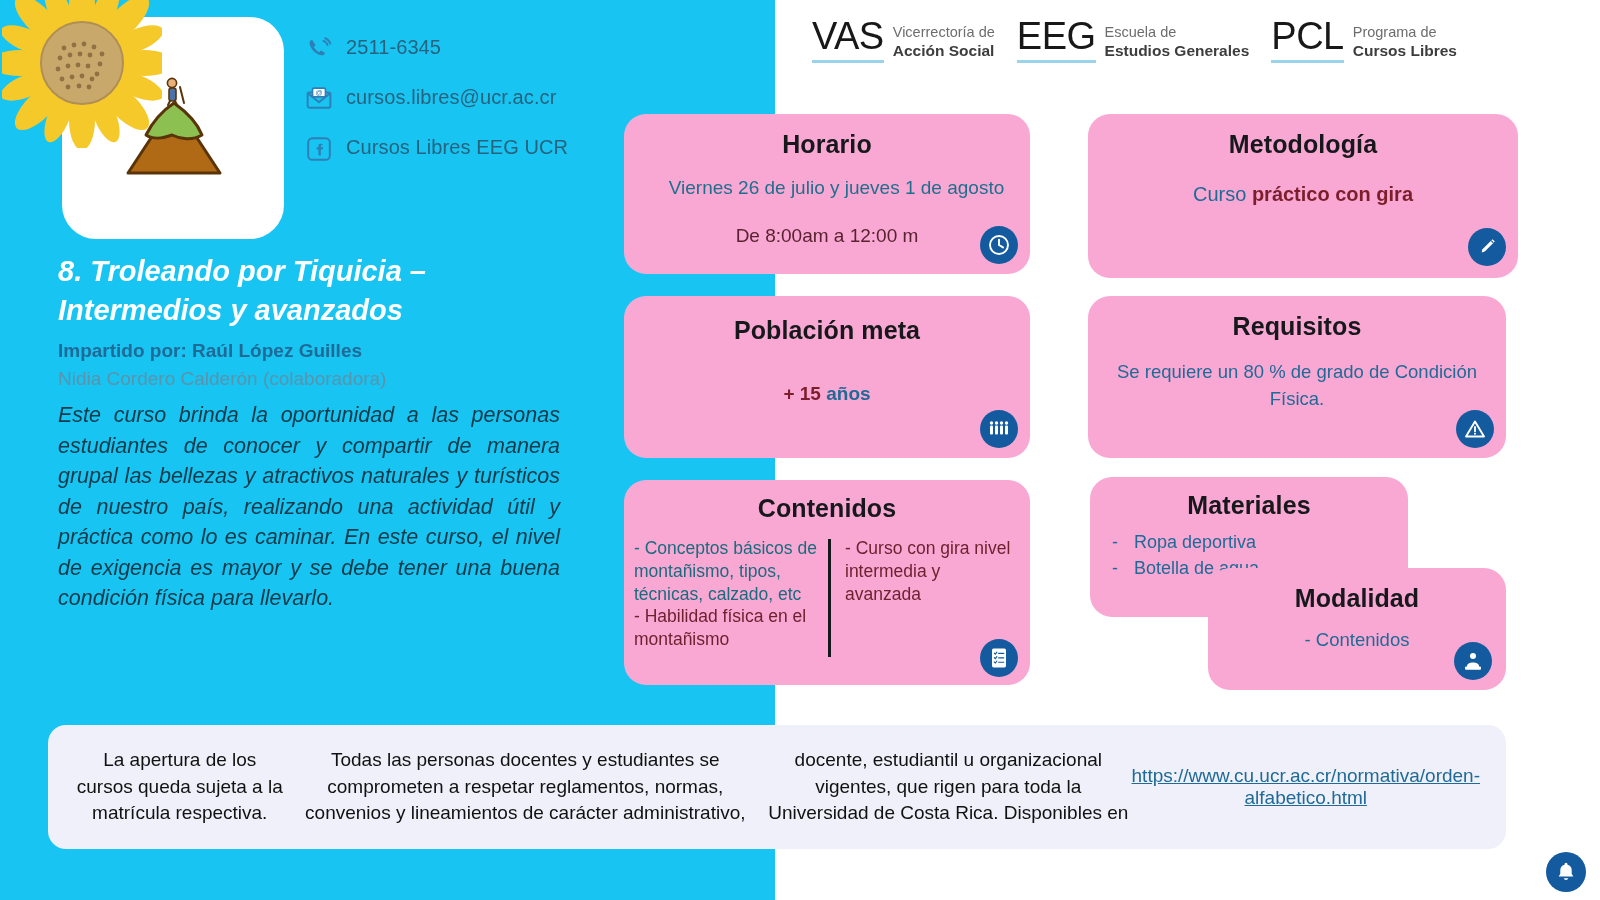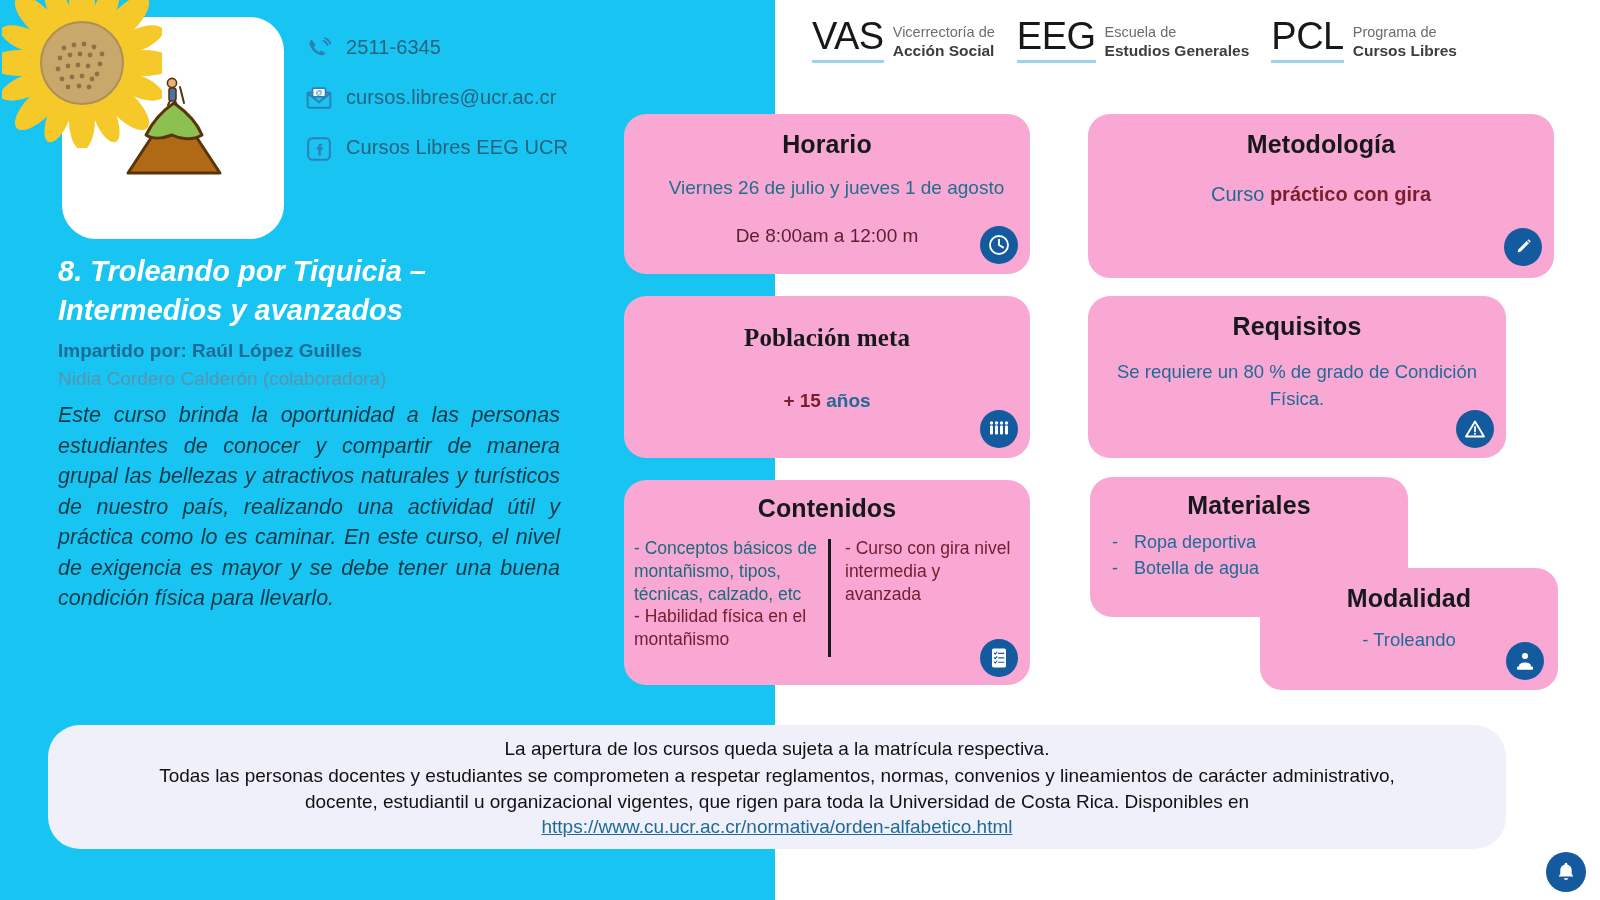--- a/index.html
+++ b/index.html
@@ -107,39 +107,39 @@
   .card .body { text-align: center; font-size: 18px; color: #1f6a96; }
   .badge {
     position: absolute;
     width: 38px; height: 38px; border-radius: 50%;
     background: #145a9e;
     display: flex; align-items: center; justify-content: center;
   }
   .badge svg { width: 24px; height: 24px; display:block; }
   
   #card-horario   { left: 624px;  top: 114px; width: 406px; height: 160px; }
-  #card-metodo    { left: 1088px; top: 114px; width: 466px; height: 164px; }
+  #card-metodo    { left: 1088px; top: 114px; width: 430px; height: 164px; }
   #card-poblacion { left: 624px;  top: 296px; width: 406px; height: 162px; }
   #card-requisitos{ left: 1088px; top: 296px; width: 418px; height: 162px; }
   #card-contenidos{ left: 624px;  top: 480px; width: 406px; height: 205px; }
   #card-materiales{ left: 1090px; top: 477px; width: 318px; height: 140px; }
-  #card-modalidad { left: 1260px; top: 568px; width: 298px; height: 122px; }
+  #card-modalidad { left: 1208px; top: 568px; width: 298px; height: 122px; }
 
   #card-horario h2   { margin-top: 16px; }
   #card-horario .l1  { margin-top: 18px; font-size: 19px; color: #1e6f8d; padding-left: 19px; }
   #card-horario .l2  { margin-top: 26px; font-size: 19px; color: #5a2230; }
   #card-horario .badge { right: 12px; bottom: 10px; }
 
   #card-metodo h2    { margin-top: 16px; }
   #card-metodo .l1   { margin-top: 24px; font-size: 20px; }
   #card-metodo .l1 .blue { color: #1f6a96; }
   #card-metodo .l1 .bold-maroon { color: #7a1f2b; font-weight: bold; }
   #card-metodo .badge { right: 12px; bottom: 12px; }
 
-  #card-poblacion h2 { margin-top: 28px; font-family: Liberation Serif, serif; }
+  #card-poblacion h2 { margin-top: 20px; }
   #card-poblacion .l1{ margin-top: 38px; font-size: 19px; font-weight: bold; }
   #card-poblacion .l1 .m { color: #7a1f2b; }
   #card-poblacion .l1 .b { color: #1f6a96; }
   #card-poblacion .badge { right: 12px; bottom: 10px; }
 
   #card-requisitos h2{ margin-top: 16px; }
   #card-requisitos .l1{ margin-top: 18px; font-size: 18.5px; color: #1f6a96; line-height: 1.45; padding: 0 18px; }
   #card-requisitos .badge { right: 12px; bottom: 10px; }
 
   #card-contenidos h2{ margin-top: 14px; }
@@ -157,22 +157,22 @@
   .mat-list .dash { display:inline-block; width: 22px; color:#1f6a96; }
 
   #card-modalidad h2 { margin-top: 16px; }
   #card-modalidad .l1 { margin-top: 16px; font-size: 18.5px; color: #1f6a96; }
   #card-modalidad .badge { right: 14px; bottom: 10px; }
 
   
   #card-footer {
     position: absolute; left: 48px; top: 725px;
     width: 1458px; height: 124px;
-    background: #f0f0fa; border-radius: 32px;
-    display: flex; flex-direction: column;
+    background: #f0f0fa; border-radius: 18px;
+    display: flex; flex-direction: row;
     align-items: center; justify-content: center;
     padding: 8px 26px;
   }
   #card-footer .fline {
     font-size: 19px; color: #111111; line-height: 1.42; text-align: center;
   }
   #card-footer .flink {
     font-size: 19px; color: #1f6a96; text-decoration: underline; text-align: center;
   }
   .footer-badge {
@@ -403,21 +403,21 @@
         <span class="dash">-</span><span>Ropa deportiva</span>
       </div>
       <div>
         <span class="dash">-</span><span>Botella de agua</span>
       </div>
     </div>
   </div>
 
   <div class="card" id="card-modalidad">
     <h2>Modalidad</h2>
-    <div class="body l1">- Troleando</div>
+    <div class="body l1">- Contenidos</div>
     <div class="badge">
       <svg viewBox="0 0 24 24">
         <circle cx="12" cy="7" r="3" fill="#ffffff"></circle>
         <path d="M6 20v-3.2c0-2 2.7-3.4 6-3.4s6 1.4 6 3.4V20z" fill="#ffffff"></path>
         <rect x="4" y="17.4" width="16" height="3.4" rx="1" fill="#ffffff"></rect>
       </svg>
     </div>
   </div>
 
   <div id="card-footer">

